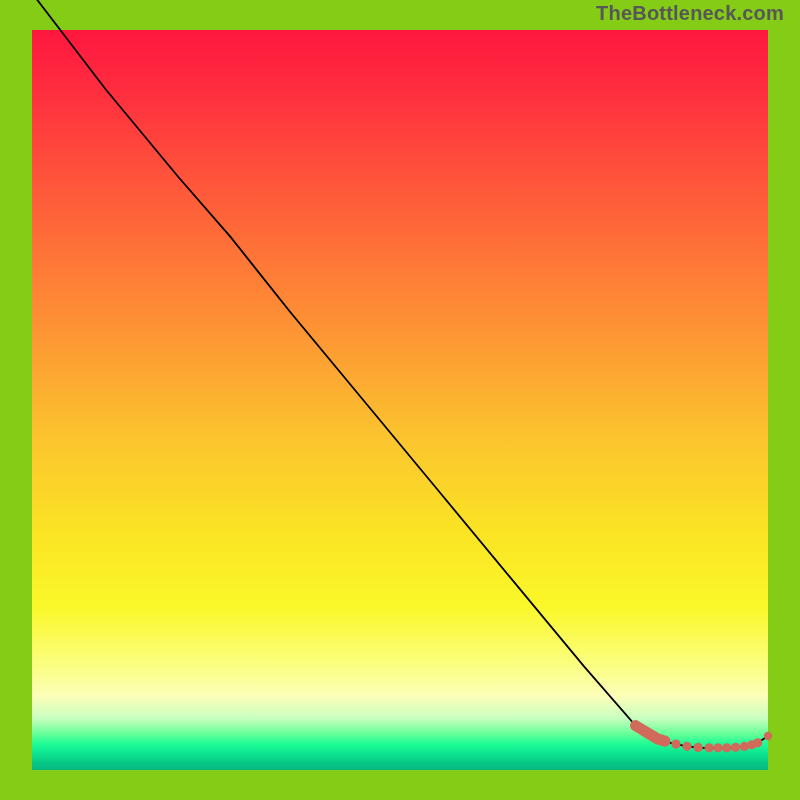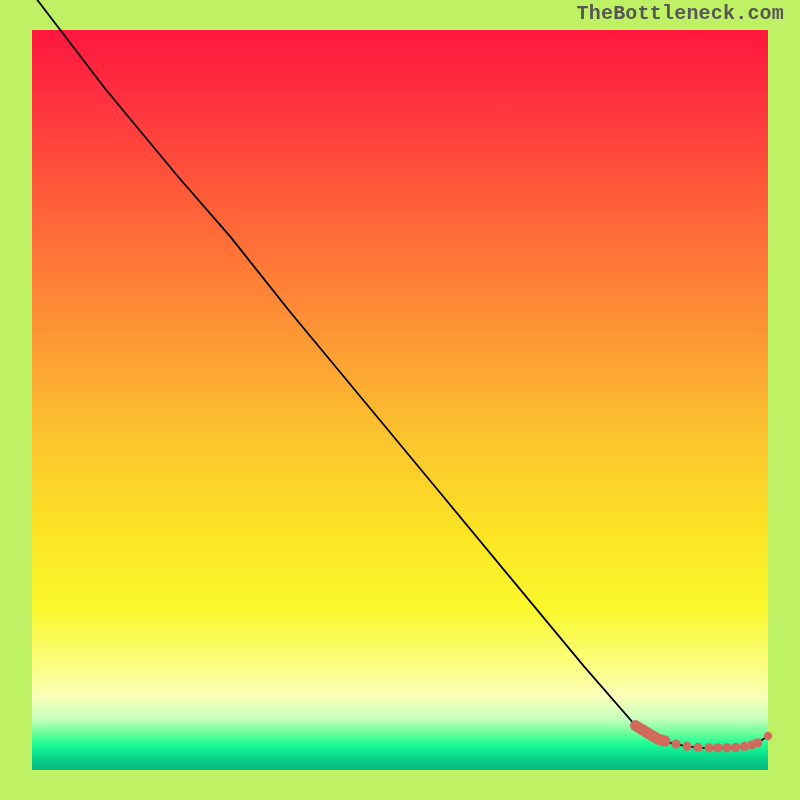--- a/index.html
+++ b/index.html
@@ -8,22 +8,21 @@
     width: 800px;
     height: 800px;
     background: #000;
     font-family: Arial, Helvetica, sans-serif;
     overflow: hidden;
   }
   .stage {
     position: relative;
     width: 800px;
     height: 800px;
-    background: #bef264;
-    font-family: Liberation Mono, monospace;
+    background: #84cc16;
   }
   .watermark {
     position: absolute;
     top: 2px;
     right: 16px;
     color: #575757;
     font-size: 20px;
     font-weight: 600;
     letter-spacing: 0.2px;
     user-select: none;

